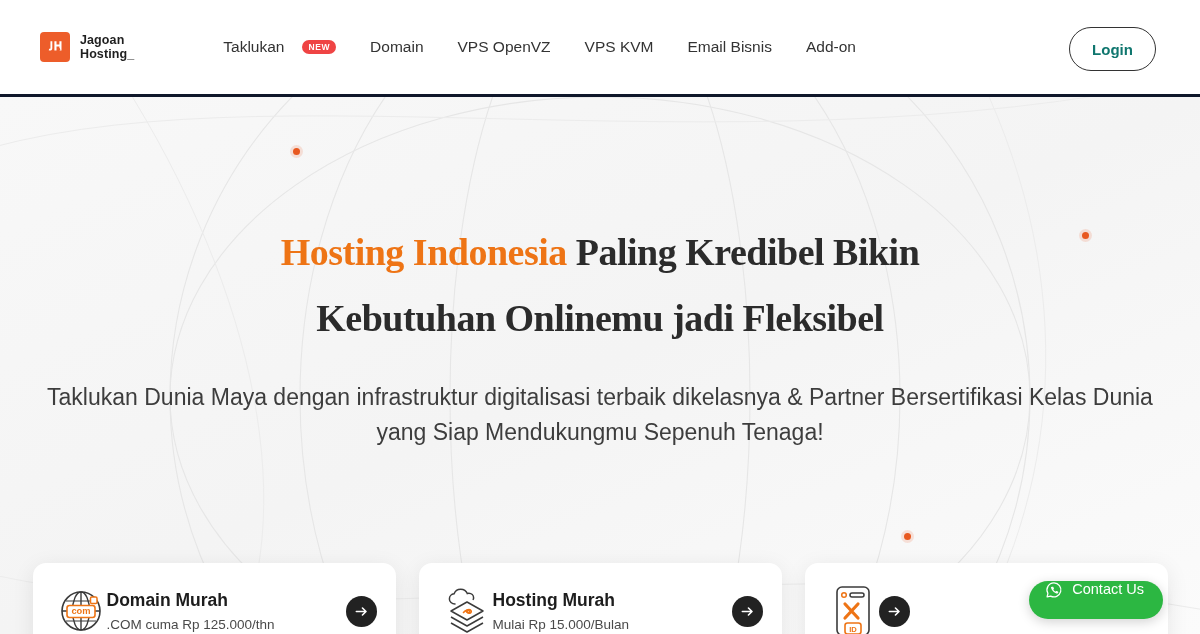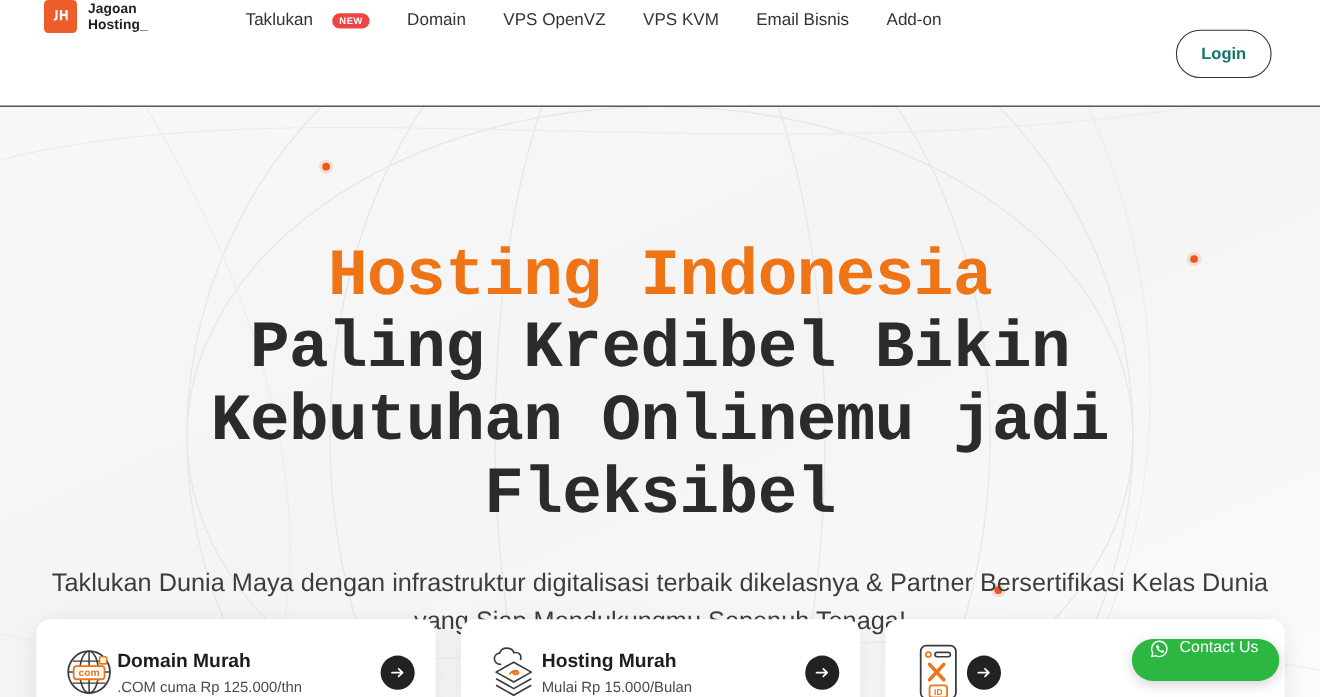--- a/index.html
+++ b/index.html
@@ -10,23 +10,23 @@
     -webkit-font-smoothing: antialiased;
   }
 
   .page { position: relative; width: 1200px; height: 634px; overflow: hidden; }
 
   
   .header {
     position: absolute; top: 0; left: 0;
     width: 1200px; height: 97px;
     background: #ffffff;
-    display: flex; align-items: flex-start;
+    display: flex; align-items: center;
     z-index: 40;
-    border-bottom: 1px solid #0f172a;
+    border-bottom: 3px solid #0f172a;
   }
   .brand { display: flex; align-items: center; margin-left: 40px; cursor: pointer; }
   .brand-mark {
     width: 30px; height: 30px; border-radius: 4px;
     background: #ed5d2a;
     display: flex; align-items: center; justify-content: center;
     flex: none;
   }
   .brand-mark svg { display: block; }
   .brand-text {
@@ -79,23 +79,23 @@
   .dot::after {
     content: ""; width: 7px; height: 7px; border-radius: 50%;
     background: #e8581f;
   }
 
   .hero-inner {
     position: relative; z-index: 5;
     width: 1200px; padding-top: 122px; text-align: center;
   }
   .headline {
-    font-family: Liberation Mono, monospace;
+    font-family: Liberation Serif, serif;
     font-weight: 700;
-    font-size: 60px; line-height: 66px;
+    font-size: 38px; line-height: 66px;
     color: #2b2b2b;
     letter-spacing: -0.5px;
     max-width: 820px; margin: 0 auto;
   }
   .headline .accent { color: #ee7415; }
   .subtitle {
     margin: 29px auto 0;
     max-width: 1130px;
     font-size: 23px; line-height: 35px;
     color: #3d3d3d; font-weight: 400;

